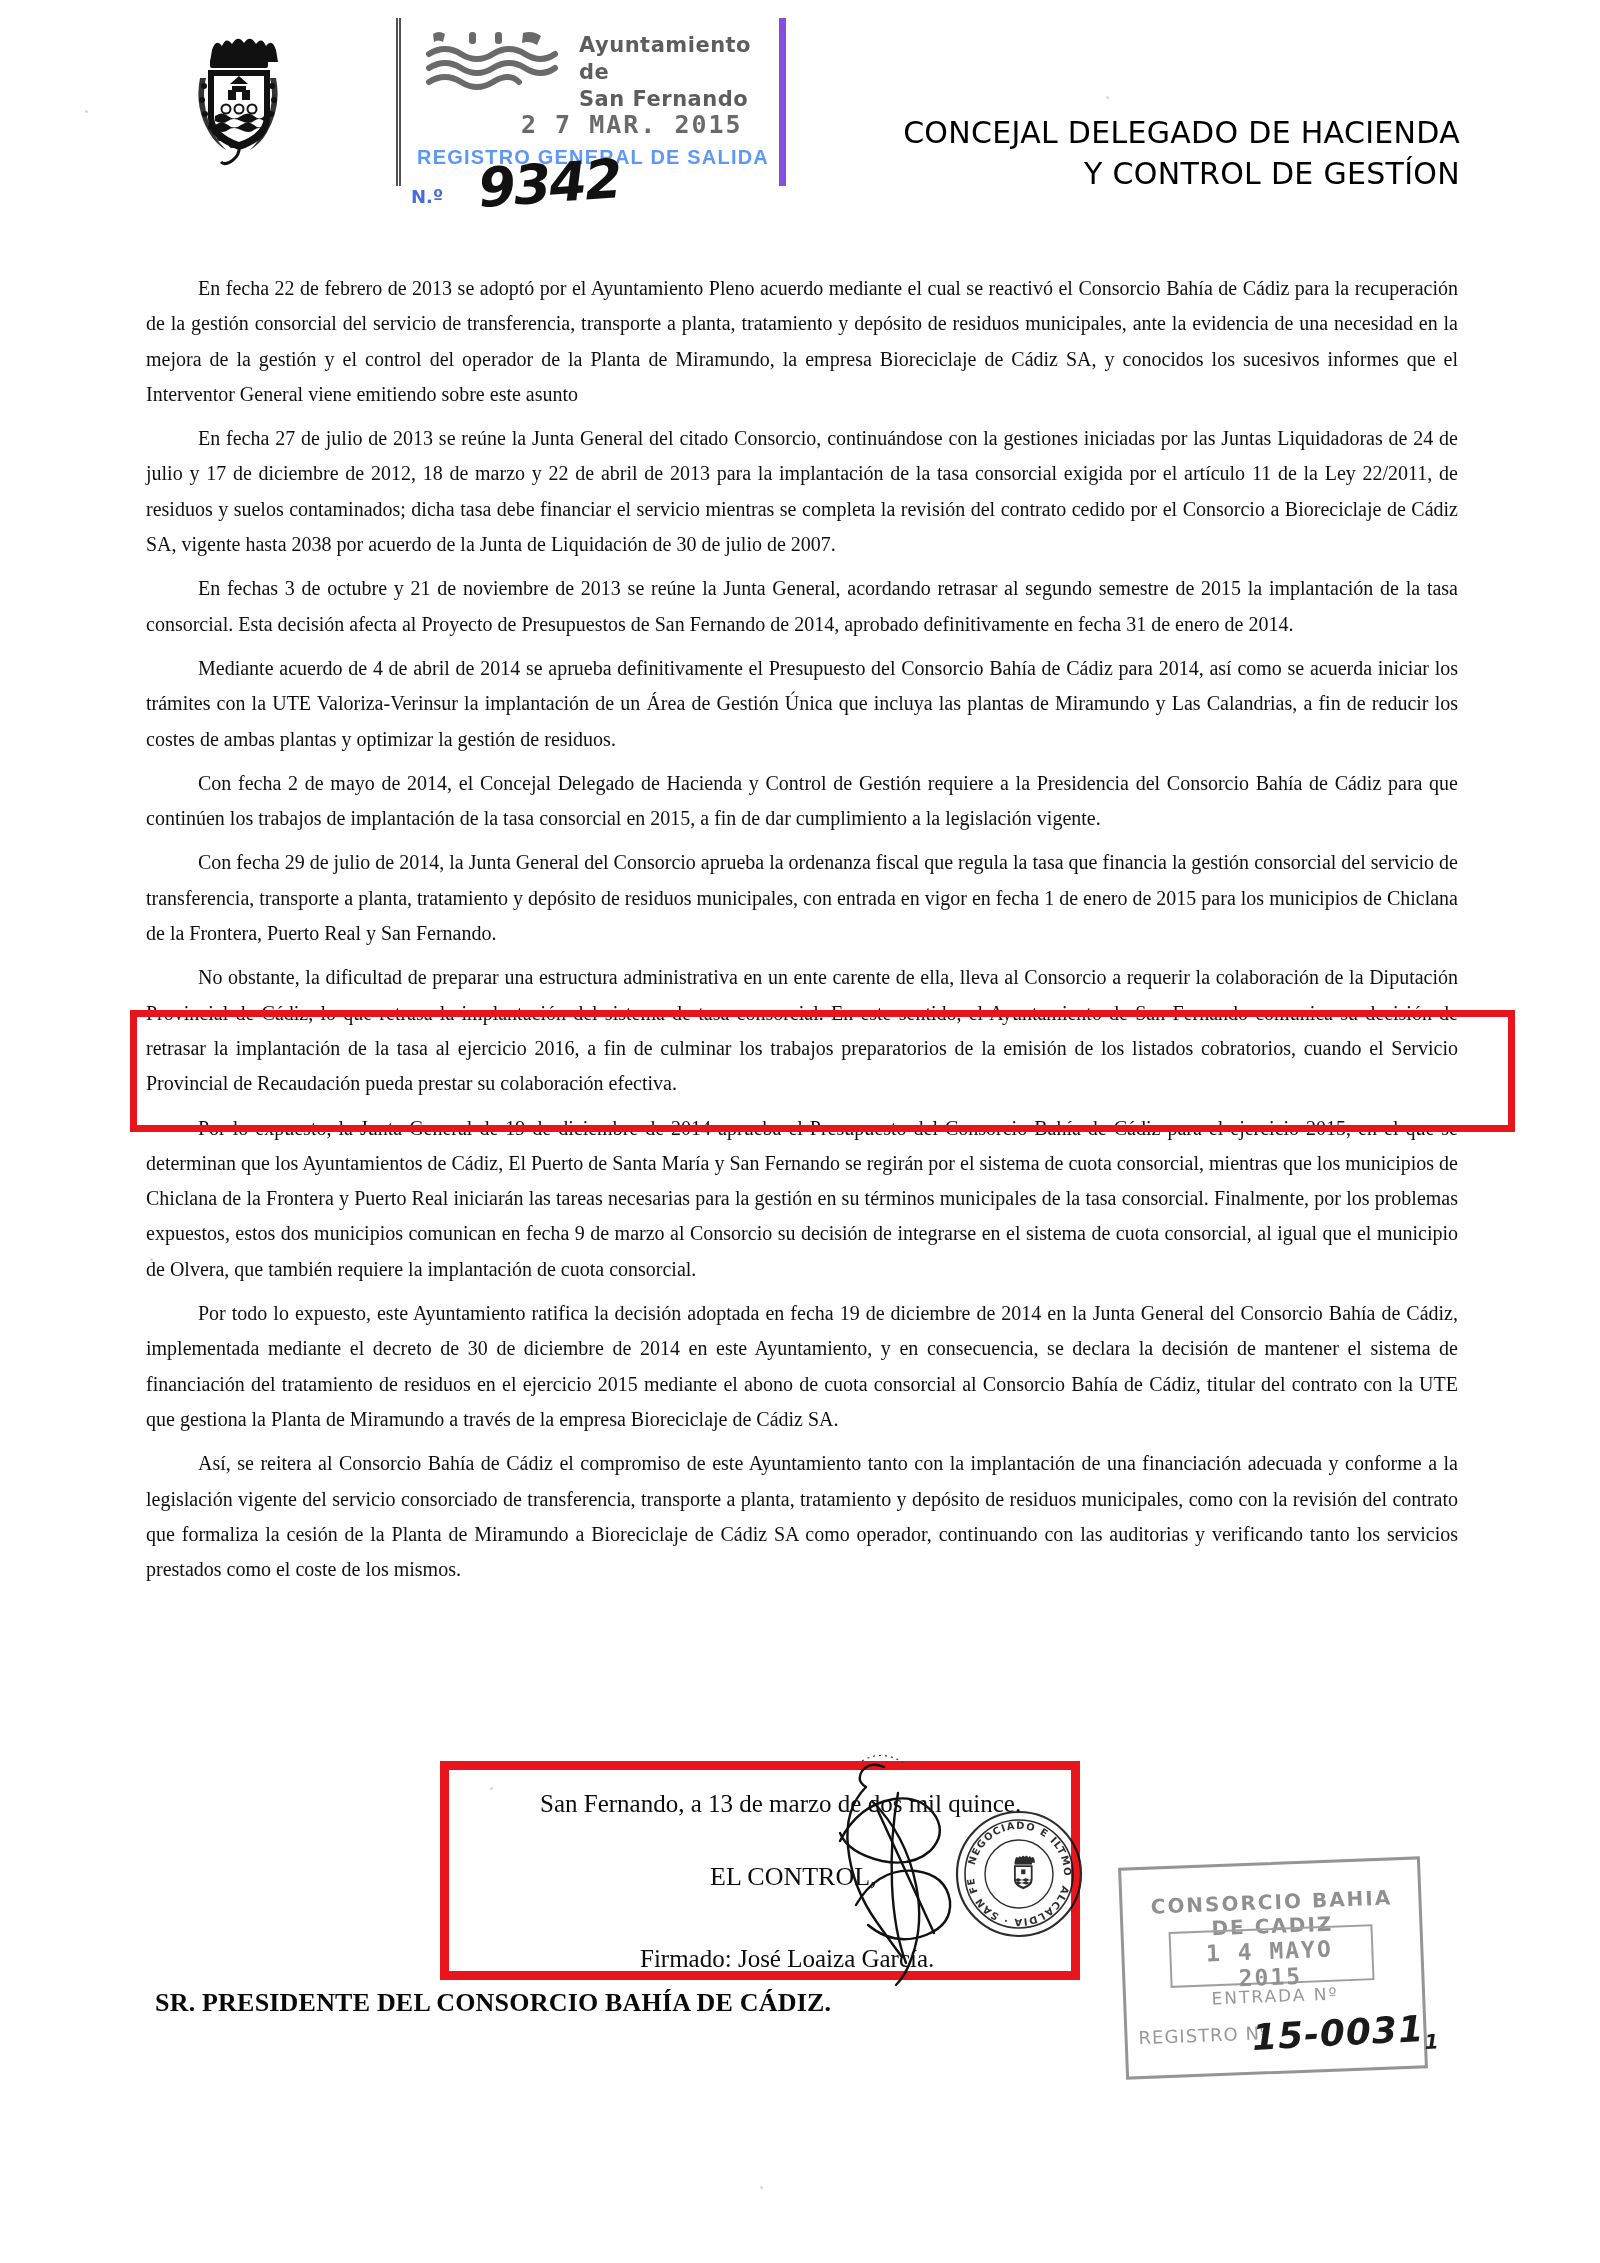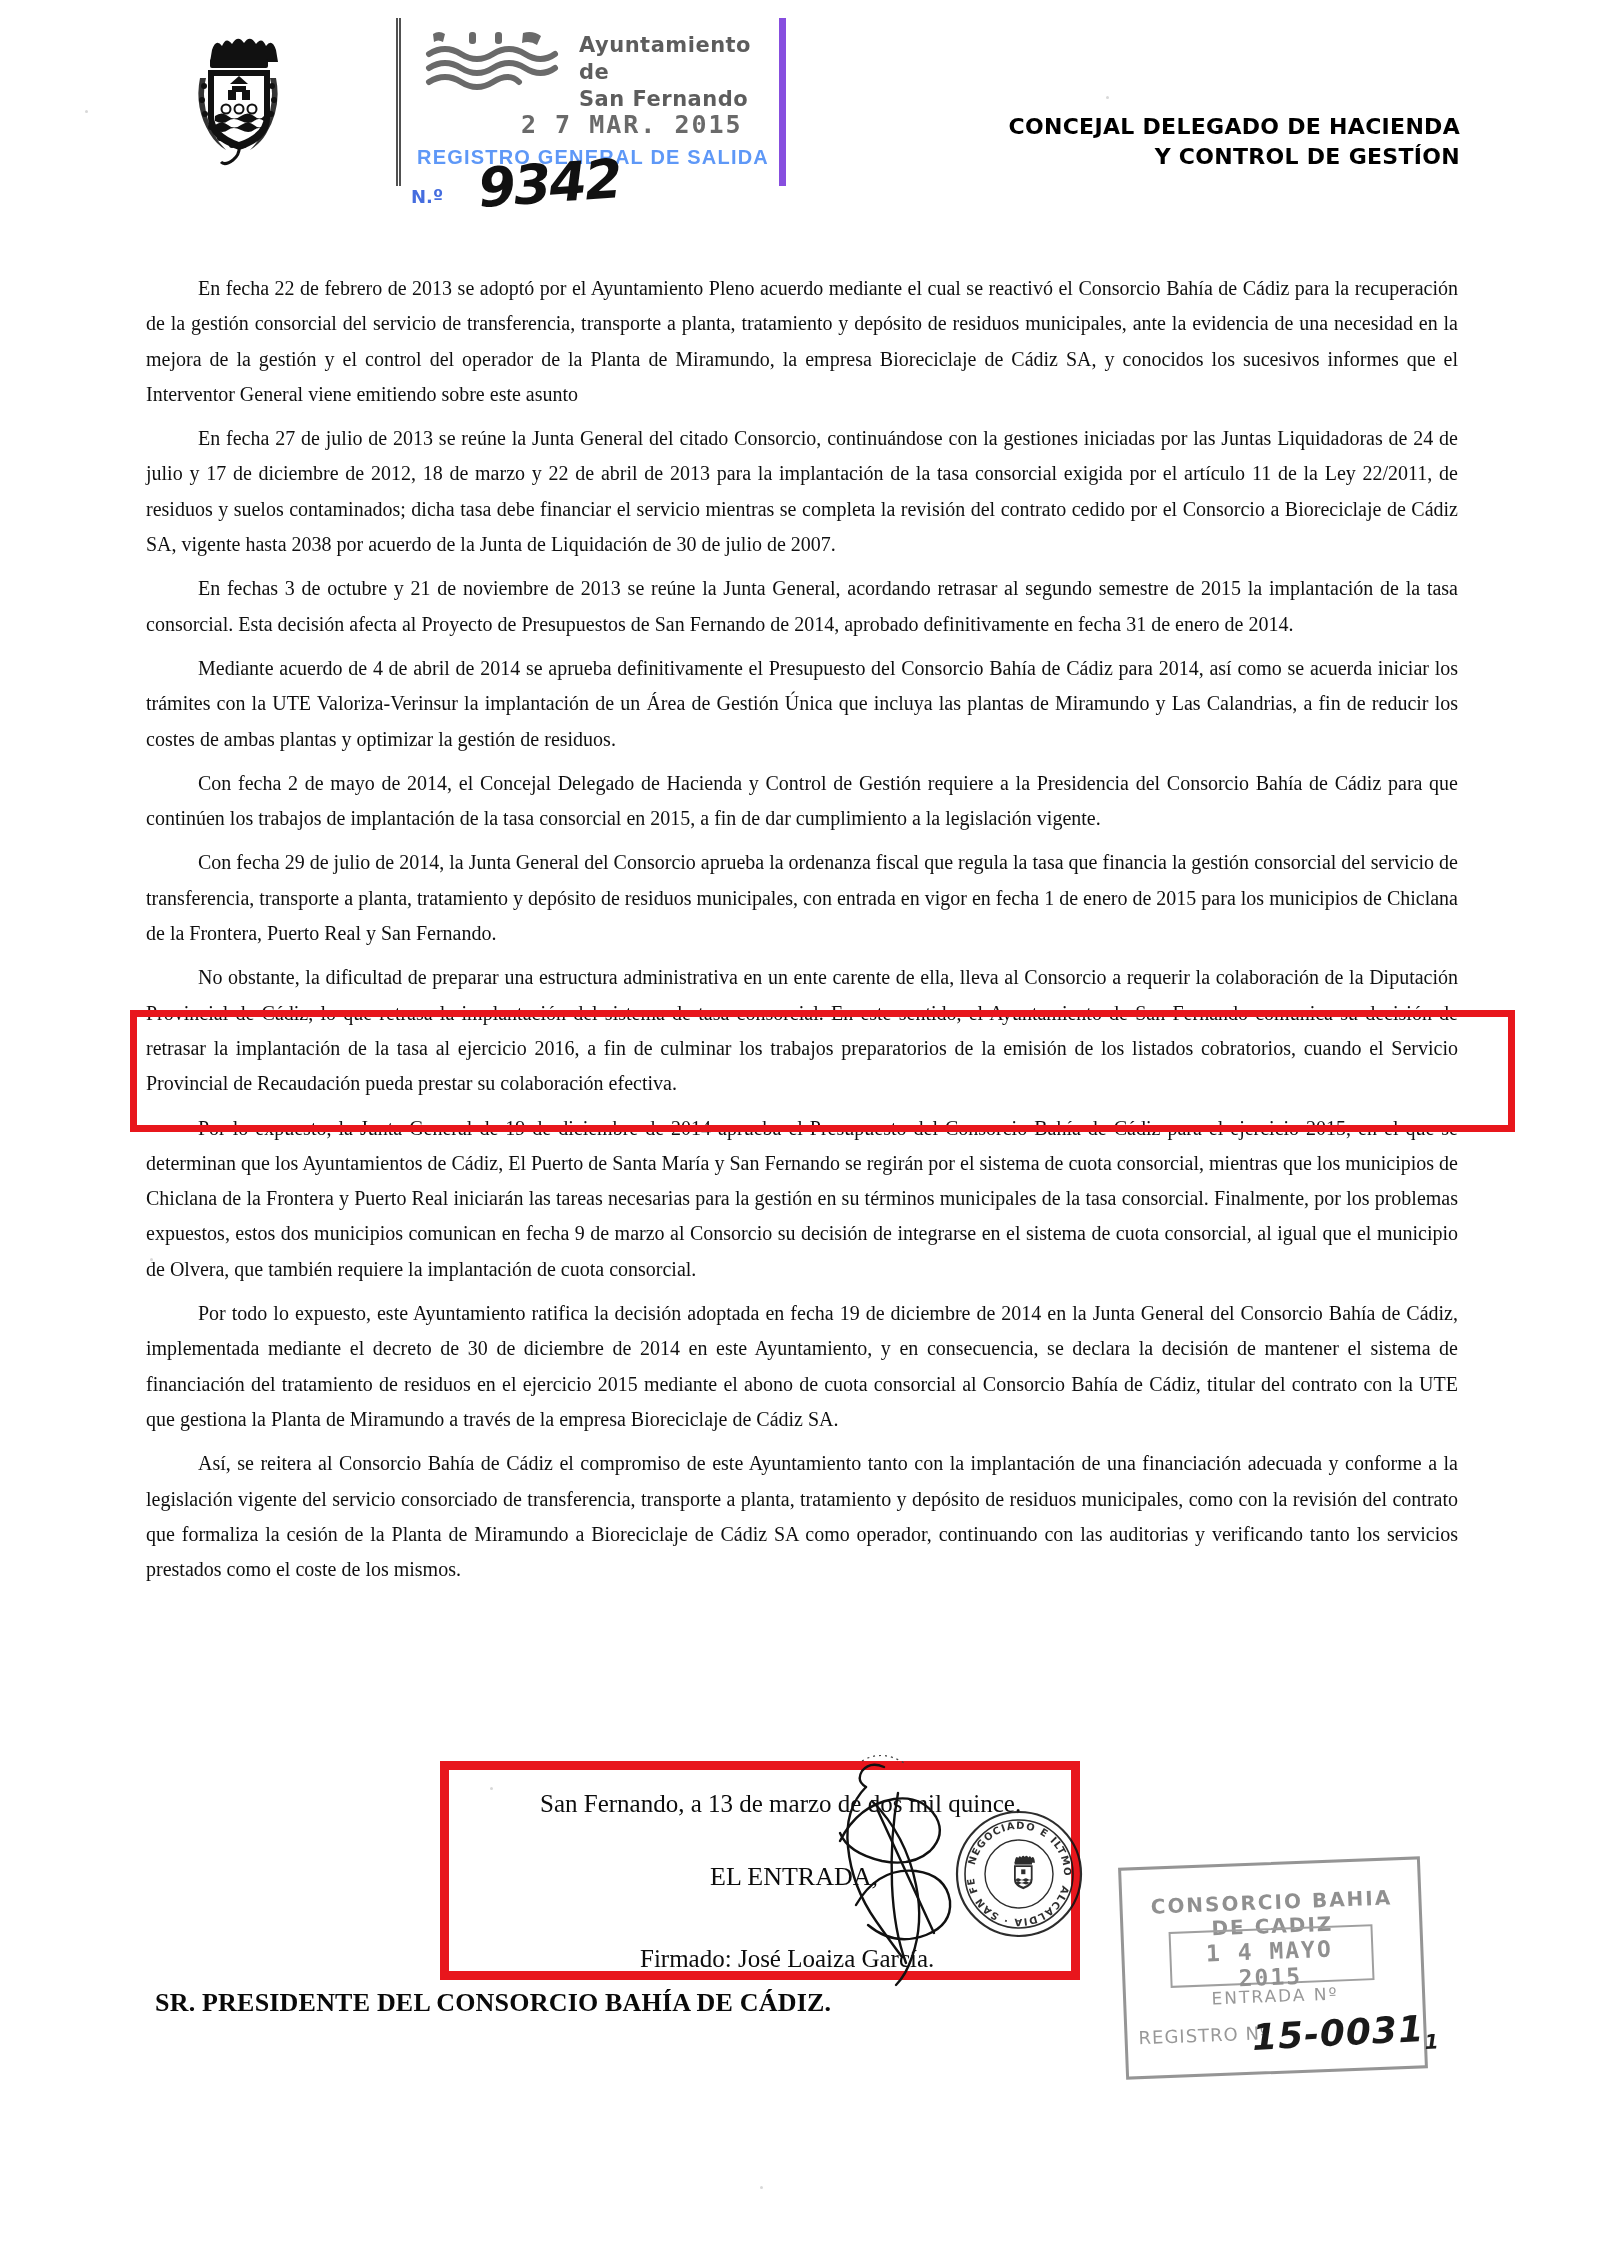--- a/index.html
+++ b/index.html
@@ -106,22 +106,22 @@
     transform: rotate(-4deg);
     letter-spacing: -2px;
   }
 
   .dept-title {
     position: absolute;
     right: 140px;
     top: 112px;
     text-align: right;
     font-family: "DejaVu Sans", sans-serif;
-    font-weight: 700;
-    font-size: 22px;
+    font-weight: 400;
+    font-size: 30px;
     line-height: 1.38;
     letter-spacing: .3px;
     color: #000;
   }
 
   
   .body-text {
     position: absolute;
     left: 137px;
     top: 262px;
@@ -395,21 +395,21 @@
     <p>No obstante, la dificultad de preparar una estructura administrativa en un ente carente de ella, lleva al Consorcio a requerir la colaboración de la Diputación Provincial de Cádiz, lo que retrasa la implantación del sistema de tasa consorcial. En este sentido, el Ayuntamiento de San Fernando comunica su decisión de retrasar la implantación de la tasa al ejercicio 2016, a fin de culminar los trabajos preparatorios de la emisión de los listados cobratorios, cuando el Servicio Provincial de Recaudación pueda prestar su colaboración efectiva.</p>
     <p>Por lo expuesto, la Junta General de 19 de diciembre de 2014 aprueba el Presupuesto del Consorcio Bahía de Cádiz para el ejercicio 2015, en el que se determinan que los Ayuntamientos de Cádiz, El Puerto de Santa María y San Fernando se regirán por el sistema de cuota consorcial, mientras que los municipios de Chiclana de la Frontera y Puerto Real iniciarán las tareas necesarias para la gestión en su términos municipales de la tasa consorcial. Finalmente, por los problemas expuestos, estos dos municipios comunican en fecha 9 de marzo al Consorcio su decisión de integrarse en el sistema de cuota consorcial, al igual que el municipio de Olvera, que también requiere la implantación de cuota consorcial.</p>
     <p>Por todo lo expuesto, este Ayuntamiento ratifica la decisión adoptada en fecha 19 de diciembre de 2014 en la Junta General del Consorcio Bahía de Cádiz, implementada mediante el decreto de 30 de diciembre de 2014 en este Ayuntamiento, y en consecuencia, se declara la decisión de mantener el sistema de financiación del tratamiento de residuos en el ejercicio 2015 mediante el abono de cuota consorcial al Consorcio Bahía de Cádiz, titular del contrato con la UTE que gestiona la Planta de Miramundo a través de la empresa Bioreciclaje de Cádiz SA.</p>
     <p>Así, se reitera al Consorcio Bahía de Cádiz el compromiso de este Ayuntamiento tanto con la implantación de una financiación adecuada y conforme a la legislación vigente del servicio consorciado de transferencia, transporte a planta, tratamiento y depósito de residuos municipales, como con la revisión del contrato que formaliza la cesión de la Planta de Miramundo a Bioreciclaje de Cádiz SA como operador, continuando con las auditorias y verificando tanto los servicios prestados como el coste de los mismos.</p>
   </div>
 
   <div class="redbox-para"></div>
 
   <div class="sign-box"></div>
   <div class="sign-place">San Fernando, a 13 de marzo de dos mil quince.</div>
-  <div class="sign-role">EL ENTRADA,</div>
+  <div class="sign-role">EL CONTROL,</div>
   <div class="sign-name">Firmado: José Loaiza García.</div>
 
   <div class="signature-scribble">
     <svg viewBox="0 0 200 250" width="200" height="250">
       <g fill="none" stroke="#111" stroke-width="2.4" stroke-linecap="round">
         <path d="M104 12 q-14 -6 -22 4 q-6 10 4 16"></path>
         <path d="M86 32 q-22 22 -18 60 q4 40 28 74 q14 20 26 36"></path>
         <path d="M92 46 q34 34 44 84 q8 38 -4 72 q-6 18 -16 28"></path>
         <path d="M60 86 q18 -36 54 -42 q28 -4 42 18 q10 18 -6 34 q-18 16 -48 10 q-34 -8 -42 -28"></path>
         <path d="M76 150 q22 -38 60 -34 q30 4 34 30 q2 24 -24 34 q-32 12 -58 -10"></path>

